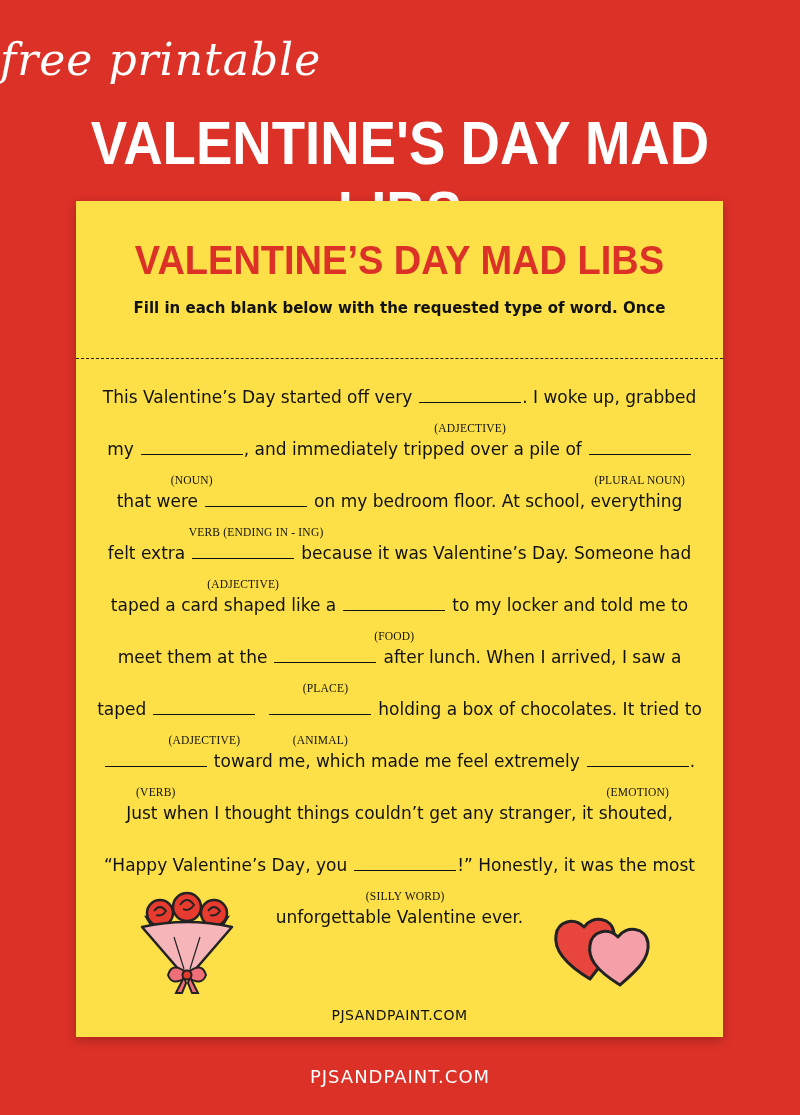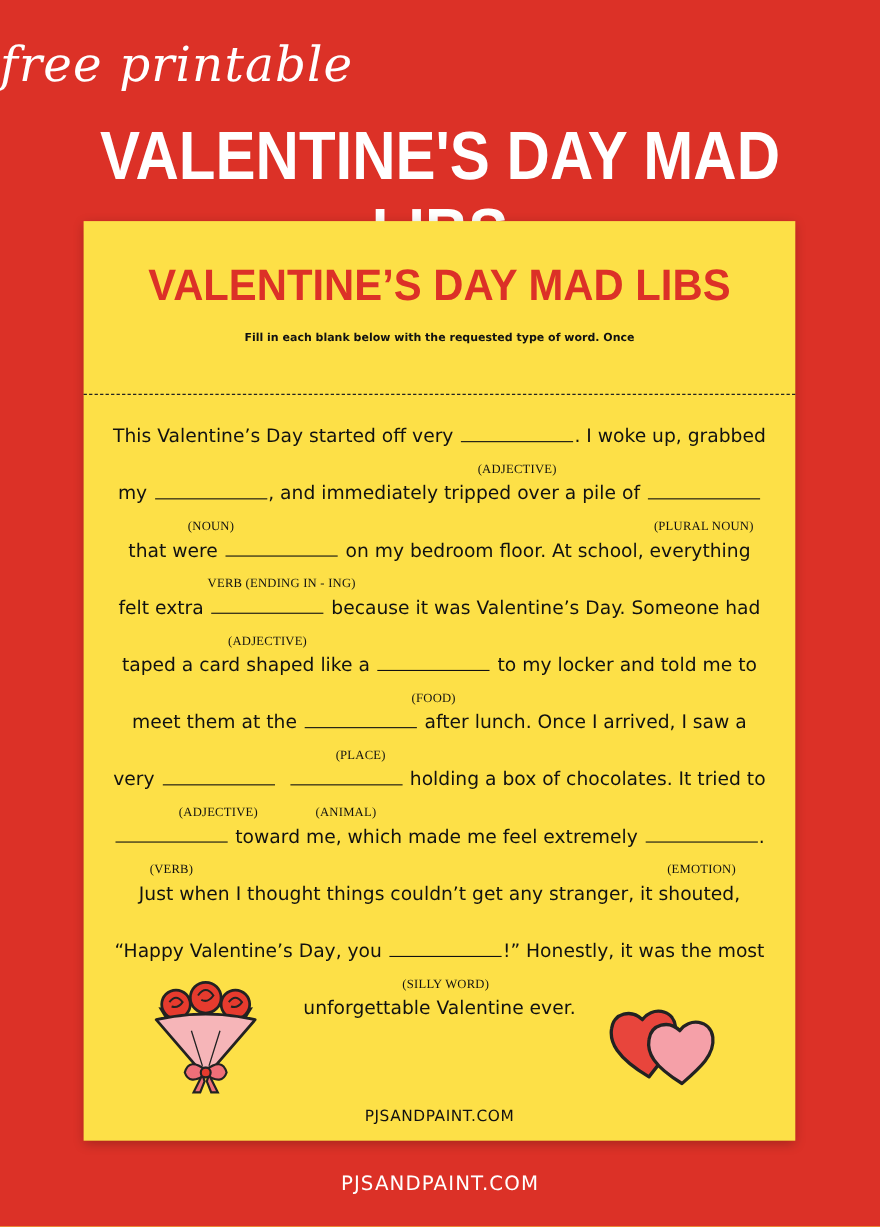--- a/index.html
+++ b/index.html
@@ -24,21 +24,21 @@
     position:absolute; left:76px; top:201px; width:647px; height:836px;
     background:#fde047; box-shadow:0 3px 10px rgba(0,0,0,0.25);
   }
   .card-title {
     position:absolute; top:36px; left:0; width:647px; text-align:center;
     color:#dc3127; font-weight:bold; font-size:40px; line-height:46px;
     transform:scaleX(0.95);
   }
   .instructions {
     position:absolute; top:94px; left:30px; width:587px; text-align:center;
-    font-weight:bold; font-size:10px; line-height:26px; color:#111;
+    font-weight:bold; font-size:15px; line-height:26px; color:#111;
     font-family:"DejaVu Sans", sans-serif;
   }
   .dashed {
     position:absolute; top:157px; left:0; width:647px; height:0;
     border-top:1.5px dashed #222;
   }
   .story { position:absolute; left:0; top:0; width:647px; }
   .line {
     position:absolute; left:0; width:647px; text-align:center;
     font-size:17px; color:#111; white-space:nowrap;
@@ -95,25 +95,25 @@
 
     <div class="line" style="top:342px">
       <span>felt extra</span><span class="ws"></span><span class="blank"><span class="hint">(ADJECTIVE)</span></span><span class="ws"></span><span>because it was Valentine’s Day. Someone had</span>
     </div>
 
     <div class="line" style="top:394px">
       <span>taped a card shaped like a</span><span class="ws"></span><span class="blank"><span class="hint">(FOOD)</span></span><span class="ws"></span><span>to my locker and told me to</span>
     </div>
 
     <div class="line" style="top:446px">
-      <span>meet them at the</span><span class="ws"></span><span class="blank"><span class="hint">(PLACE)</span></span><span class="ws"></span><span>after lunch. Once I arrived, I saw a</span>
+      <span>meet them at the</span><span class="ws"></span><span class="blank"><span class="hint">(PLACE)</span></span><span class="ws"></span><span>after lunch. When I arrived, I saw a</span>
     </div>
 
     <div class="line" style="top:498px">
-      <span>very</span><span class="ws"></span><span class="blank"><span class="hint">(ADJECTIVE)</span></span><span class="ws"></span><span class="ws"></span><span class="blank"><span class="hint">(ANIMAL)</span></span><span class="ws"></span><span>holding a box of chocolates. It tried to</span>
+      <span>taped</span><span class="ws"></span><span class="blank"><span class="hint">(ADJECTIVE)</span></span><span class="ws"></span><span class="ws"></span><span class="blank"><span class="hint">(ANIMAL)</span></span><span class="ws"></span><span>holding a box of chocolates. It tried to</span>
     </div>
 
     <div class="line" style="top:550px">
       <span class="blank"><span class="hint">(VERB)</span></span><span class="ws"></span><span>toward me, which made me feel extremely</span><span class="ws"></span><span class="blank"><span class="hint">(EMOTION)</span></span><span>.</span>
     </div>
 
     <div class="line" style="top:602px">
       <span>Just when I thought things couldn’t get any stranger, it shouted,</span>
     </div>
 

